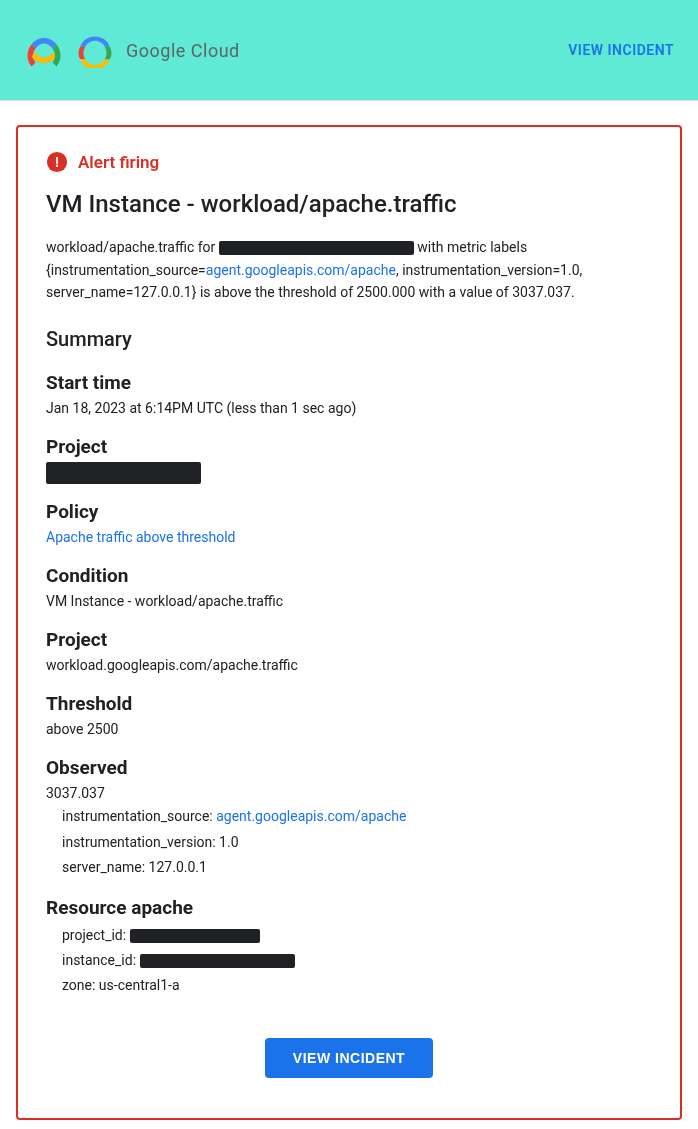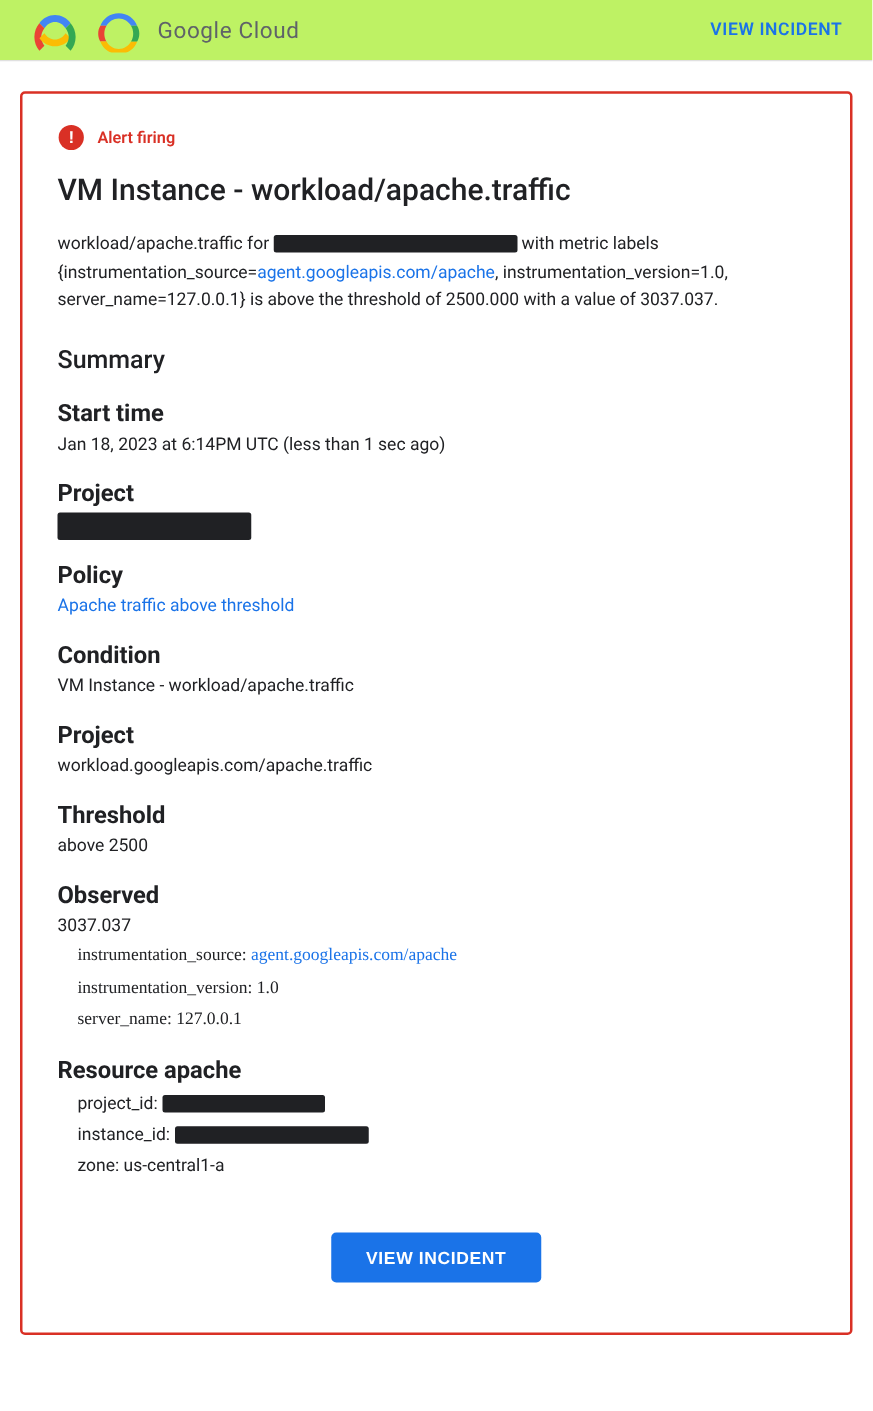--- a/index.html
+++ b/index.html
@@ -10,22 +10,22 @@
       color: #202124;
       width: 698px;
       min-height: 1129px;
     }
 
     
     .header {
       display: flex;
       align-items: center;
       justify-content: space-between;
-      padding: 4px 24px;
-      background: #bef264;
+      padding: 30px 24px;
+      background: #5eead4;
     }
     .logo-area {
       display: flex;
       align-items: center;
       gap: 10px;
     }
     .logo-svg {
       width: 40px;
       height: 40px;
     }
@@ -65,21 +65,21 @@
       align-items: center;
       gap: 10px;
       margin-bottom: 16px;
     }
     .alert-icon {
       width: 22px;
       height: 22px;
       flex-shrink: 0;
     }
     .alert-firing-text {
-      font-size: 13px;
+      font-size: 17px;
       font-weight: 600;
       color: #d93025;
     }
 
     
     .page-title {
       font-size: 24px;
       font-weight: 500;
       color: #202124;
       margin-bottom: 16px;
@@ -139,21 +139,20 @@
 
     
     .metric-labels-section {
       margin-top: 16px;
     }
     .metric-label-row {
       font-size: 14px;
       color: #202124;
       line-height: 1.8;
       padding-left: 16px;
-      font-family: Liberation Serif, serif;
     }
 
     
     .resource-labels-section {
       margin-top: 16px;
     }
     .resource-label-row {
       font-size: 14px;
       color: #202124;
       line-height: 1.8;

